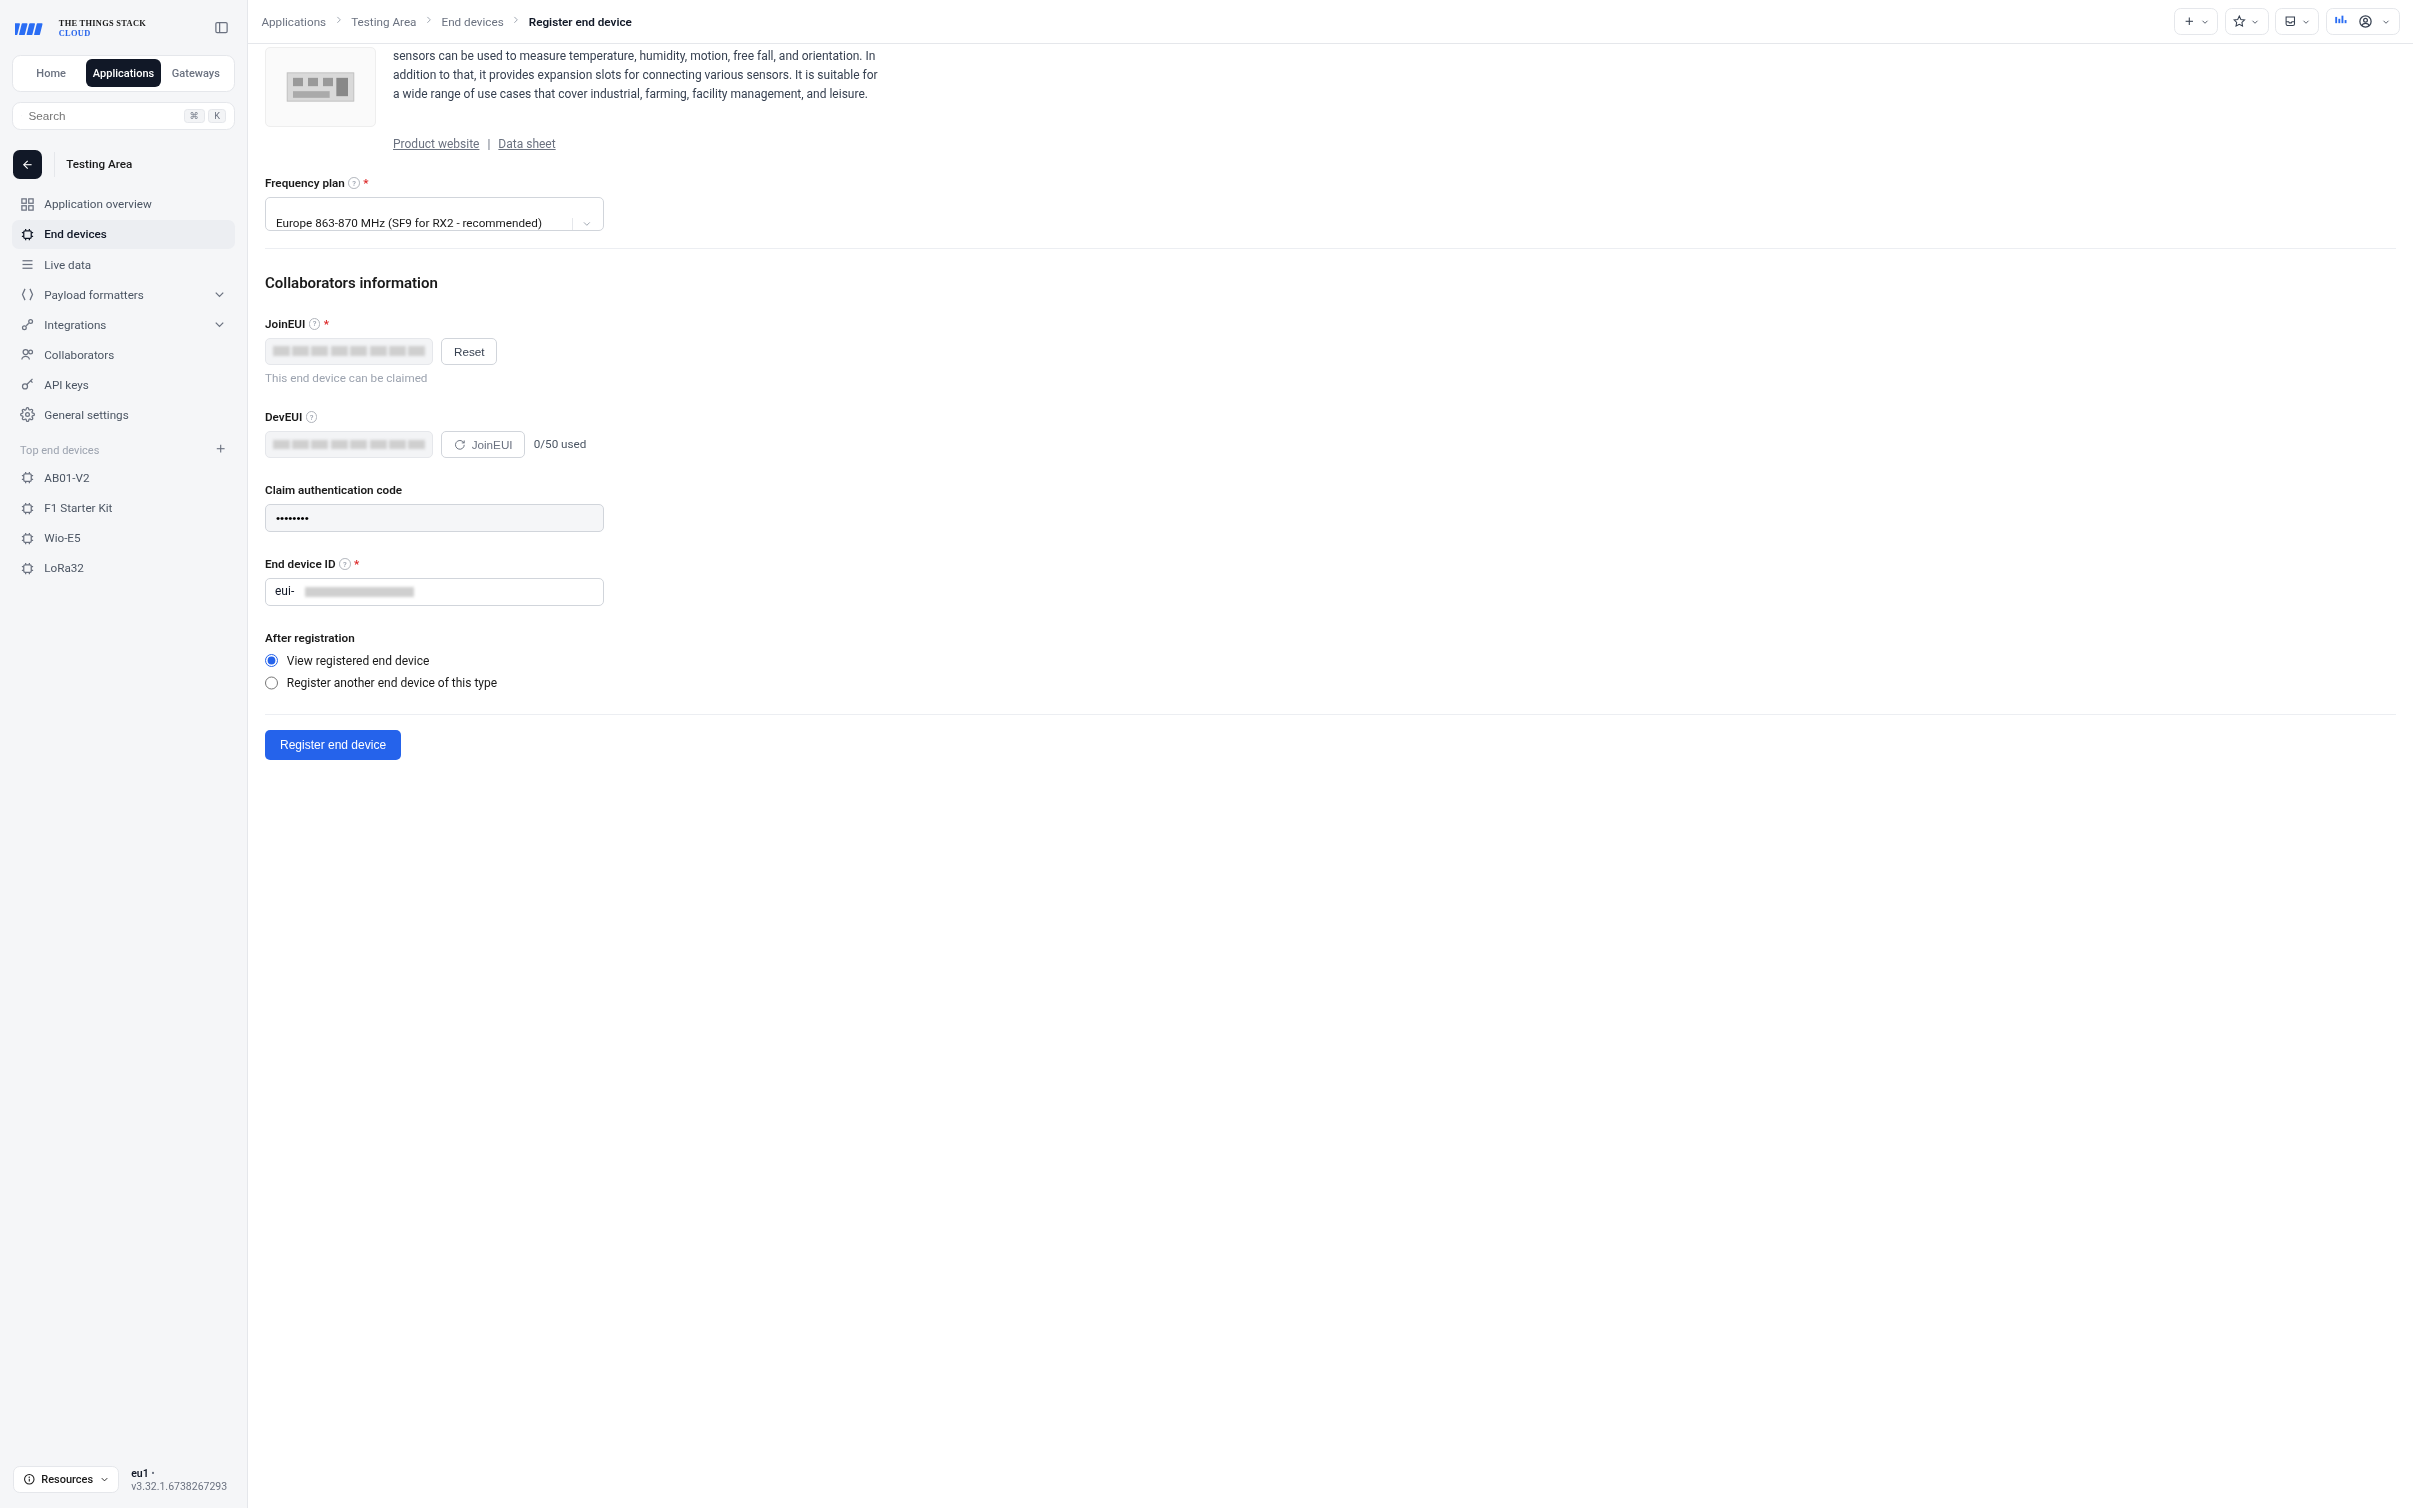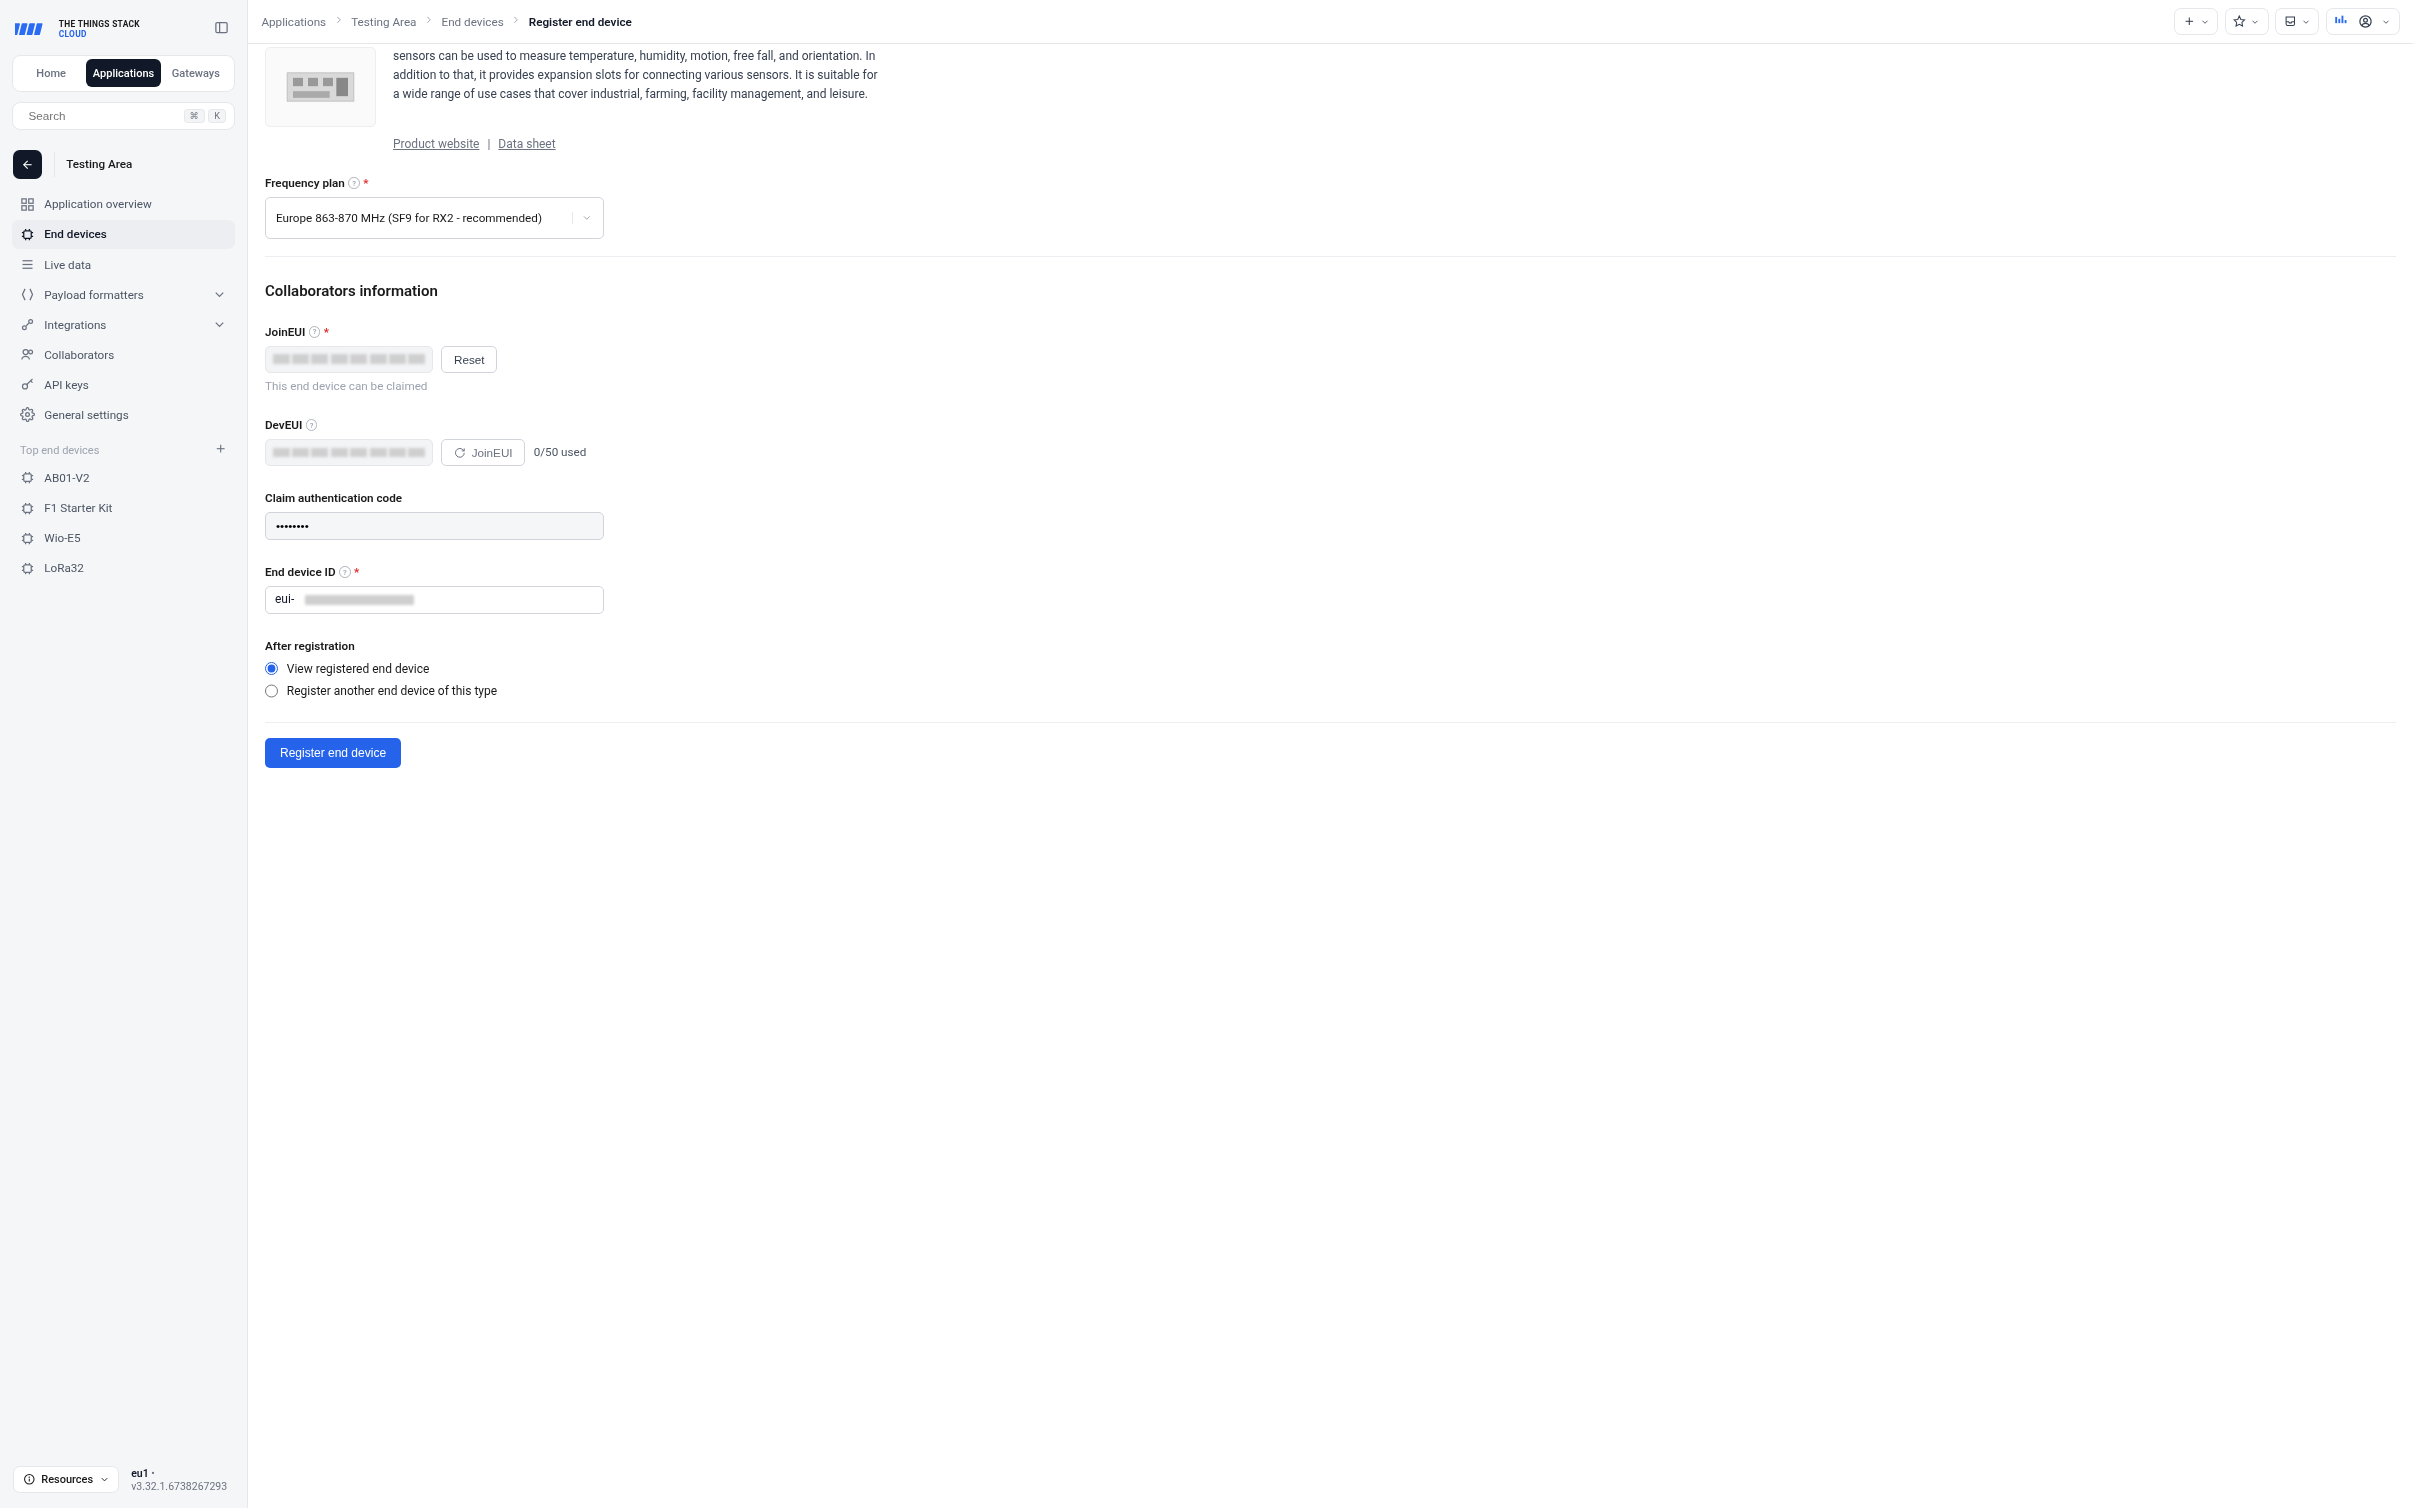--- a/index.html
+++ b/index.html
@@ -13,21 +13,21 @@
 .app { display: flex; height: 100vh; }
 .sidebar {
   width: 248px;
   min-width: 248px;
   background: #f5f6f8;
   border-right: 0.8px solid #e5e7eb;
   display: flex;
   flex-direction: column;
   padding: 11.7px;
 }
-.logo-row { display: flex; align-items: center; justify-content: space-between; padding: 5px 3.4px 13.4px 3.4px; }
+.logo-row { display: flex; align-items: center; justify-content: space-between; padding: 5px 3.4px 13.4px 3.4px; font-family: Liberation Serif, serif; }
 .logo { display: flex; align-items: center; gap: 6.7px; }
 .logo-mark { width: 37px; height: 18.4px; }
 .logo-text { font-size: 8.4px; font-weight: 700; letter-spacing: 0.3px; line-height: 1.2; }
 .logo-text .t1 { color: #1a1a1a; }
 .logo-text .t2 { color: #2563eb; }
 .panel-icon { color: #6b7280; cursor: pointer; padding: 3.4px; }
 .tabs {
   display: flex;
   background: #fff;
   border-radius: 8.4px;
@@ -123,23 +123,23 @@
 }
 .product-text { flex: 1; color: #374151; line-height: 1.55; font-size: 12px; max-width: 494px; }
 .product-links { margin-top: 34px; font-size: 12px; }
 .product-links a { color: #6b7280; text-decoration: underline; cursor: pointer; }
 .product-links .lsep { color: #6b7280; margin: 0 5px; }
 .form-group { margin-top: 25px; }
 .form-label { font-weight: 600; font-size: 11.7px; display: flex; align-items: center; gap: 3.4px; margin-bottom: 6.7px; }
 .help-q { width: 11.7px; height: 11.7px; border: 0.8px solid #b0b4bb; border-radius: 50%; display: inline-flex; align-items: center; justify-content: center; font-size: 7.5px; color: #9ca3af; }
 .req { color: #dc2626; }
 .select-box {
-  width: 339px; height: 42px;
+  width: 339px; height: 34px;
   border: 0.8px solid #d1d5db; border-radius: 5px;
-  display: flex; align-items: center; padding: 0 10px;
+  display: flex; align-items: flex-end; padding: 0 10px;
   font-size: 11.7px; cursor: pointer; background: #fff;
   justify-content: space-between;
 }
 .select-box .chev-sep { border-left: 0.8px solid #e5e7eb; padding-left: 8.4px; display: flex; }
 .divider { border-top: 0.8px solid #eceef2; margin-top: 17px; }
 .section-title { font-size: 15px; font-weight: 600; margin-top: 25px; }
 .inline-row { display: flex; align-items: center; gap: 8.4px; }
 .eui-box {
   width: 168px; height: 27px;
   background: #f3f4f6; border: 0.8px solid #e5e7eb;

